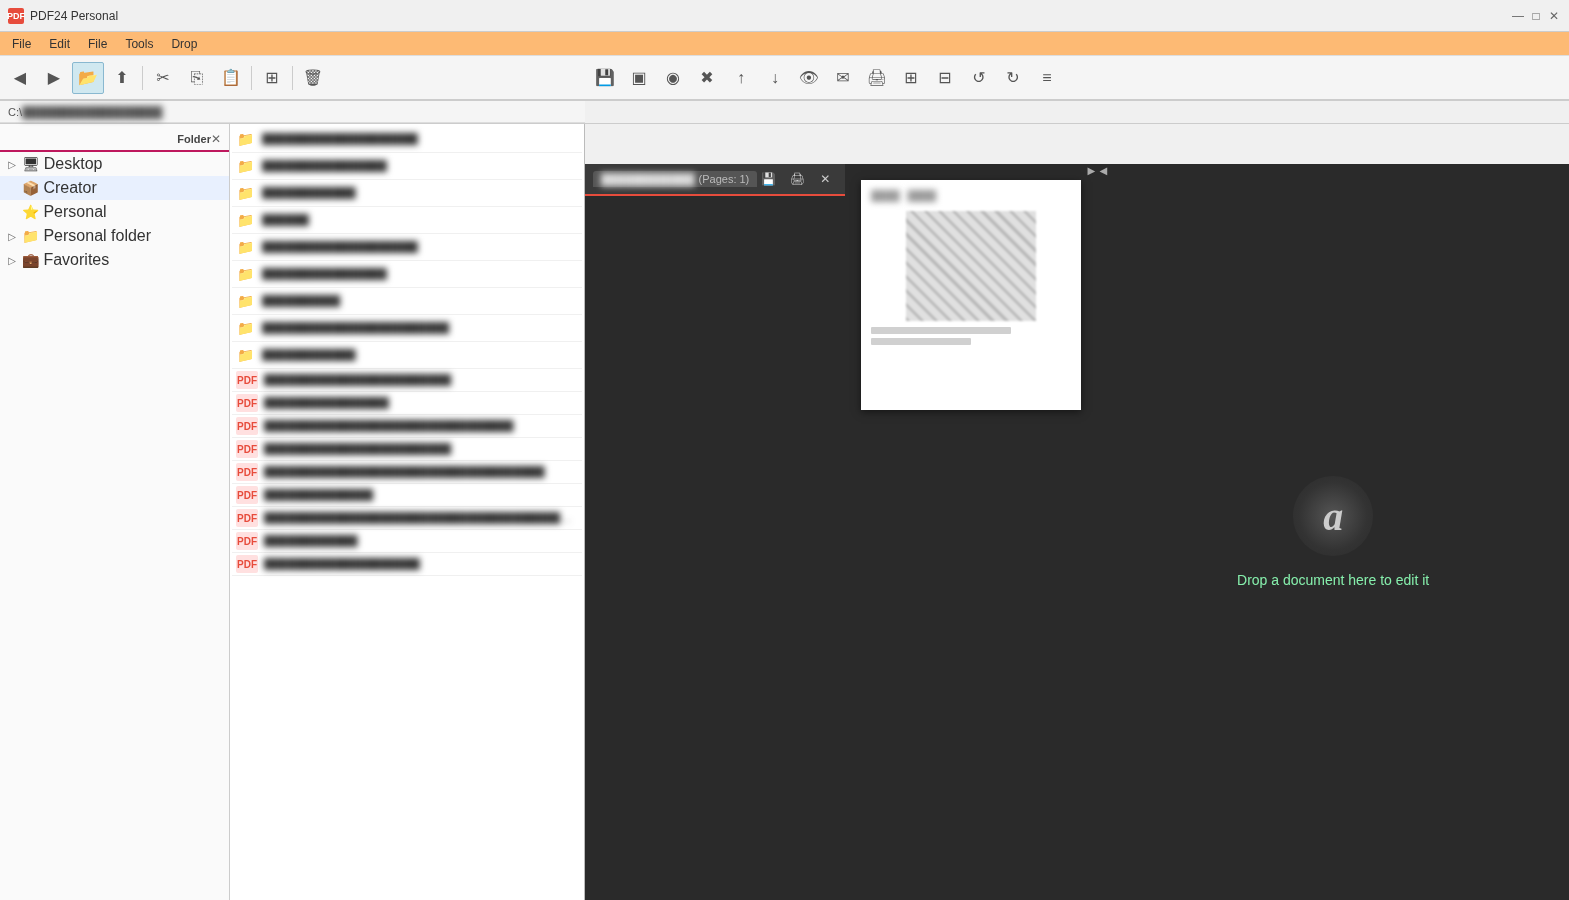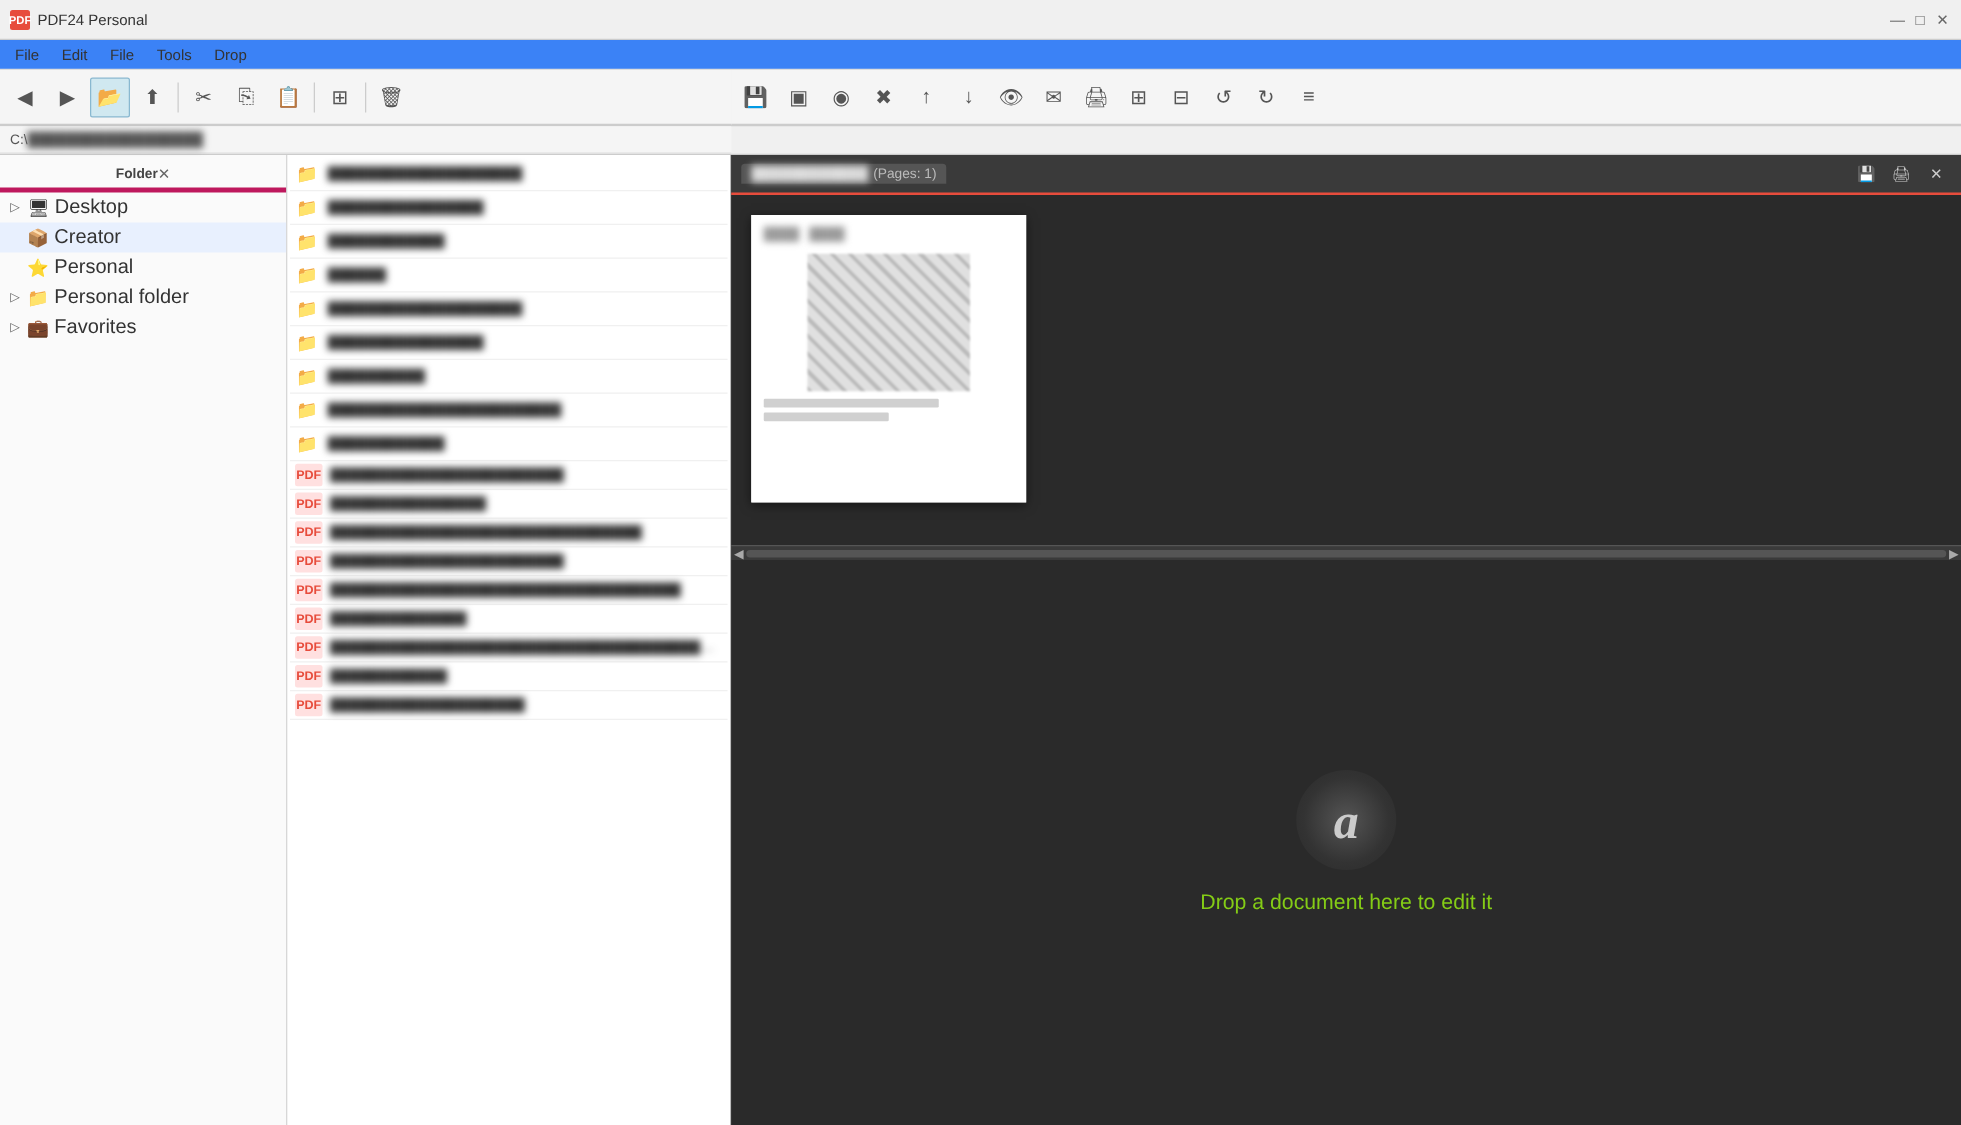--- a/index.html
+++ b/index.html
@@ -56,21 +56,21 @@
       font-size: 12px;
       color: #666;
       cursor: pointer;
       background: none;
       border: none;
     }
 
     
     .menu-bar {
       height: 24px;
-      background: #3b82f6;
+      background: #fdba74;
       display: flex;
       align-items: center;
       padding: 0 4px;
       border-bottom: 1px solid #ddd;
       gap: 2px;
     }
     .menu-item {
       padding: 2px 8px;
       font-size: 12px;
       color: #333;
@@ -143,26 +143,26 @@
     .folder-tree {
       width: 230px;
       border-right: 1px solid #ccc;
       background: #fafafa;
       padding: 4px 0;
       overflow-y: auto;
     }
     .folder-header {
       display: flex;
       align-items: center;
-      justify-content: center;
+      justify-content: flex-end;
       padding: 4px 8px;
       font-size: 11px;
       font-weight: bold;
       color: #444;
-      border-bottom: 4px solid #be185d;
+      border-bottom: 2px solid #be185d;
     }
     .close-btn {
       cursor: pointer;
       font-size: 12px;
       color: #666;
       background: none;
       border: none;
     }
     .tree-item {
       display: flex;
@@ -219,21 +219,22 @@
       overflow: hidden;
       white-space: nowrap;
       text-overflow: ellipsis;
     }
 
     
     .right-panel {
       flex: 1;
       background: #2a2a2a;
       display: flex;
-      flex-direction: column;
+      flex-direction: row;
+      margin-top: 40px;
     }
 
     
     .pdf-preview-header {
       height: 32px;
       background: #3a3a3a;
       border-bottom: 2px solid #e74c3c;
       display: flex;
       align-items: center;
       padding: 0 8px;
@@ -348,22 +349,22 @@
       background: radial-gradient(ellipse at center, #555 0%, #333 60%, #2a2a2a 100%);
       border-radius: 50%;
       display: flex;
       align-items: center;
       justify-content: center;
       font-size: 36px;
       color: #ccc;
       margin-bottom: 16px;
     }
     .drop-text {
-      color: #84cc16;
-      font-size: 17px;
+      color: #86efac;
+      font-size: 14px;
     }
 
     
     .path-bar {
       height: 22px;
       background: #f5f5f5;
       border-bottom: 1px solid #ddd;
       display: flex;
       align-items: center;
       padding: 0 8px;

